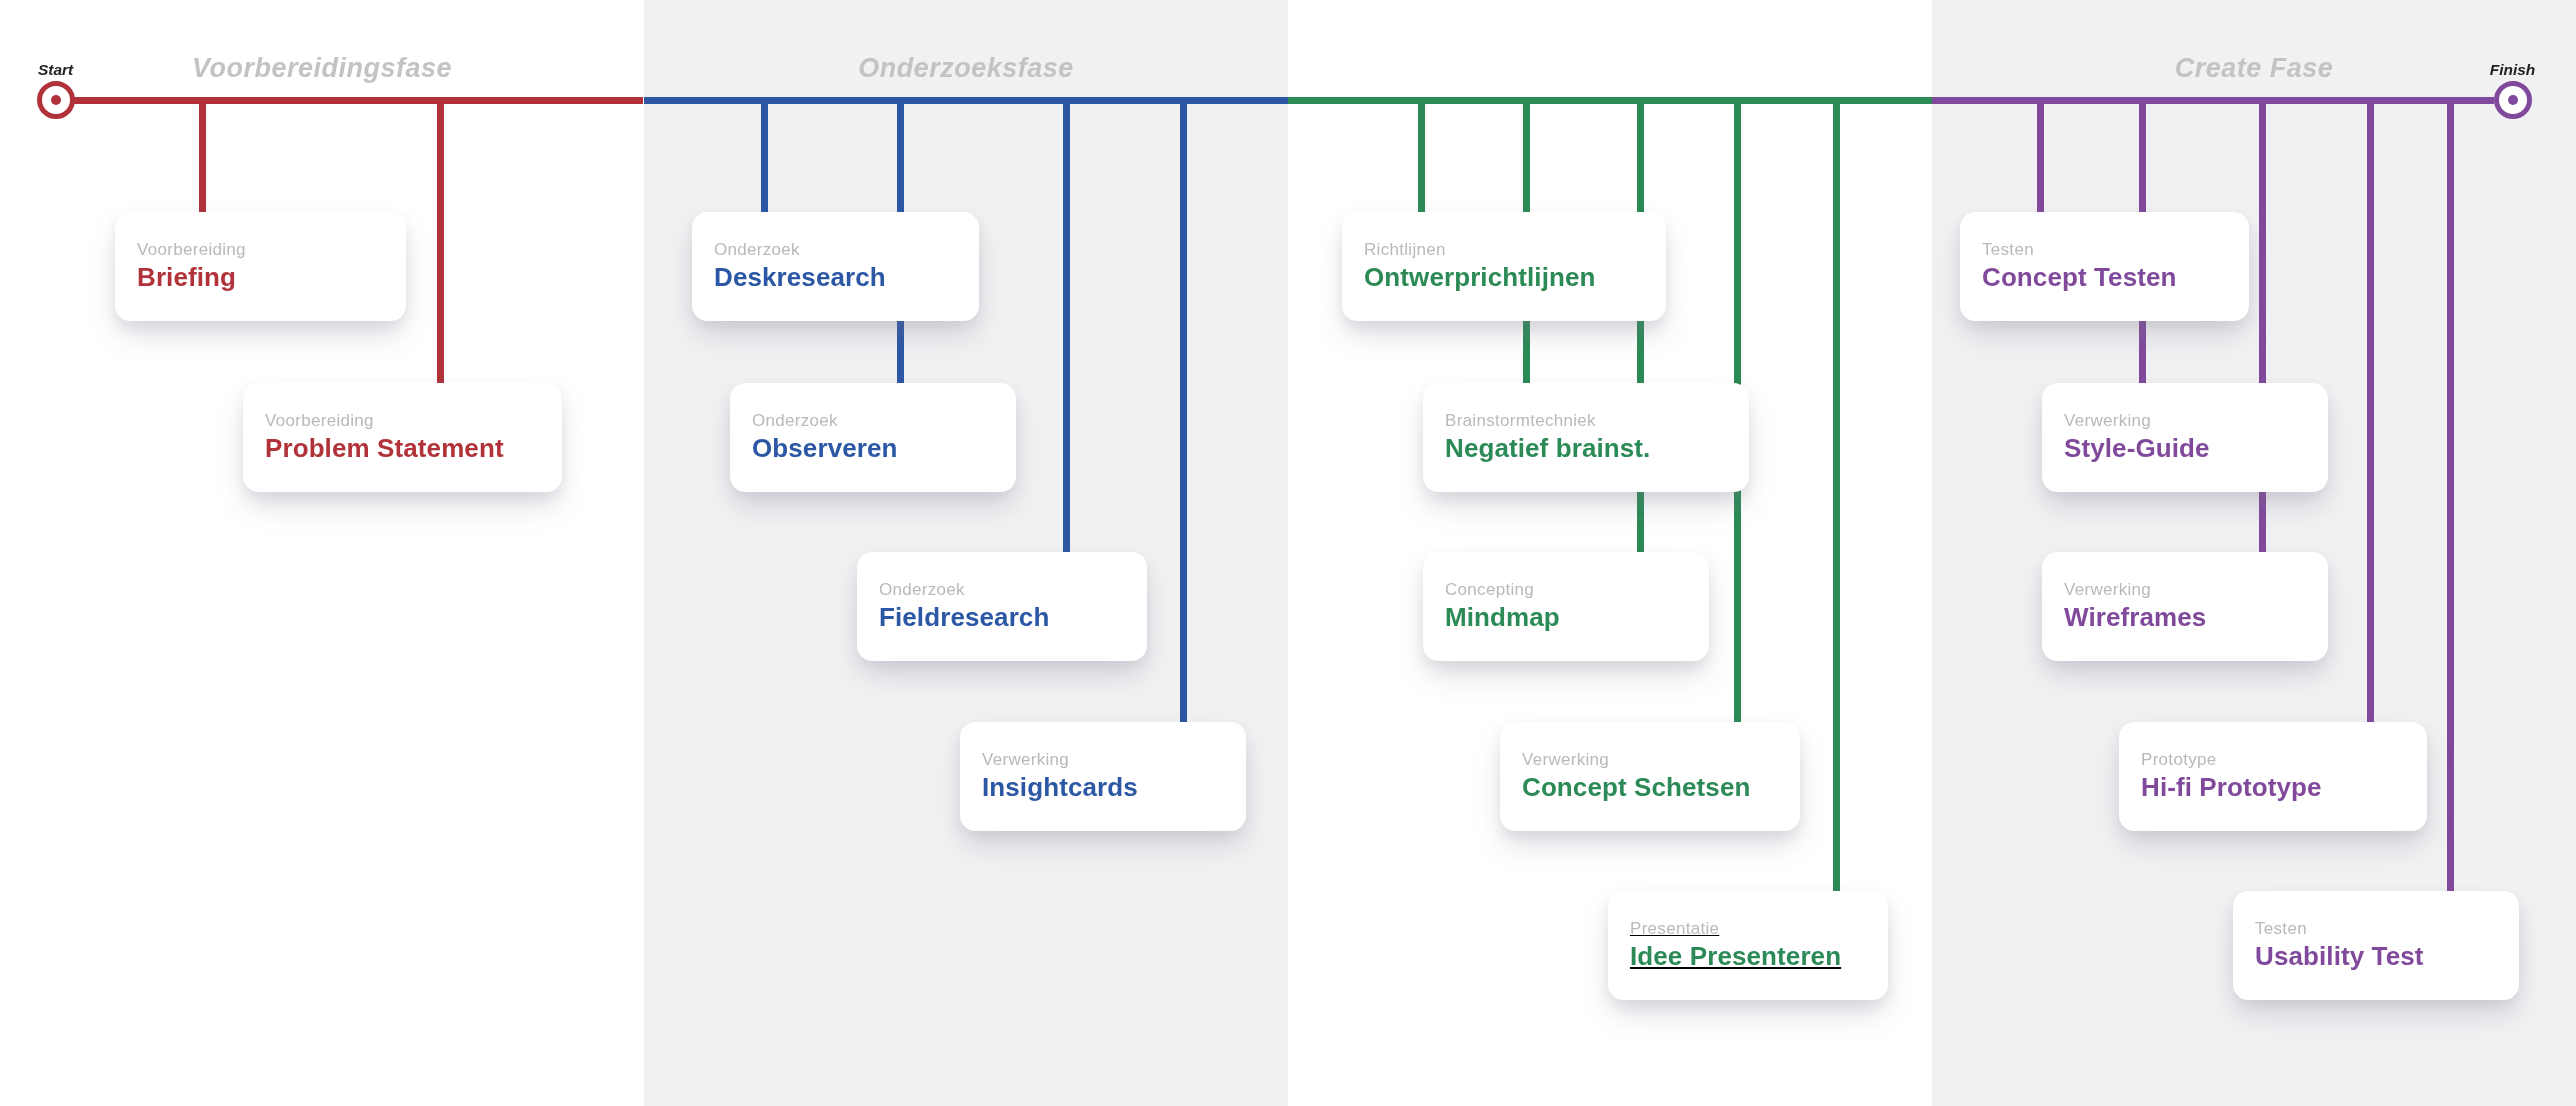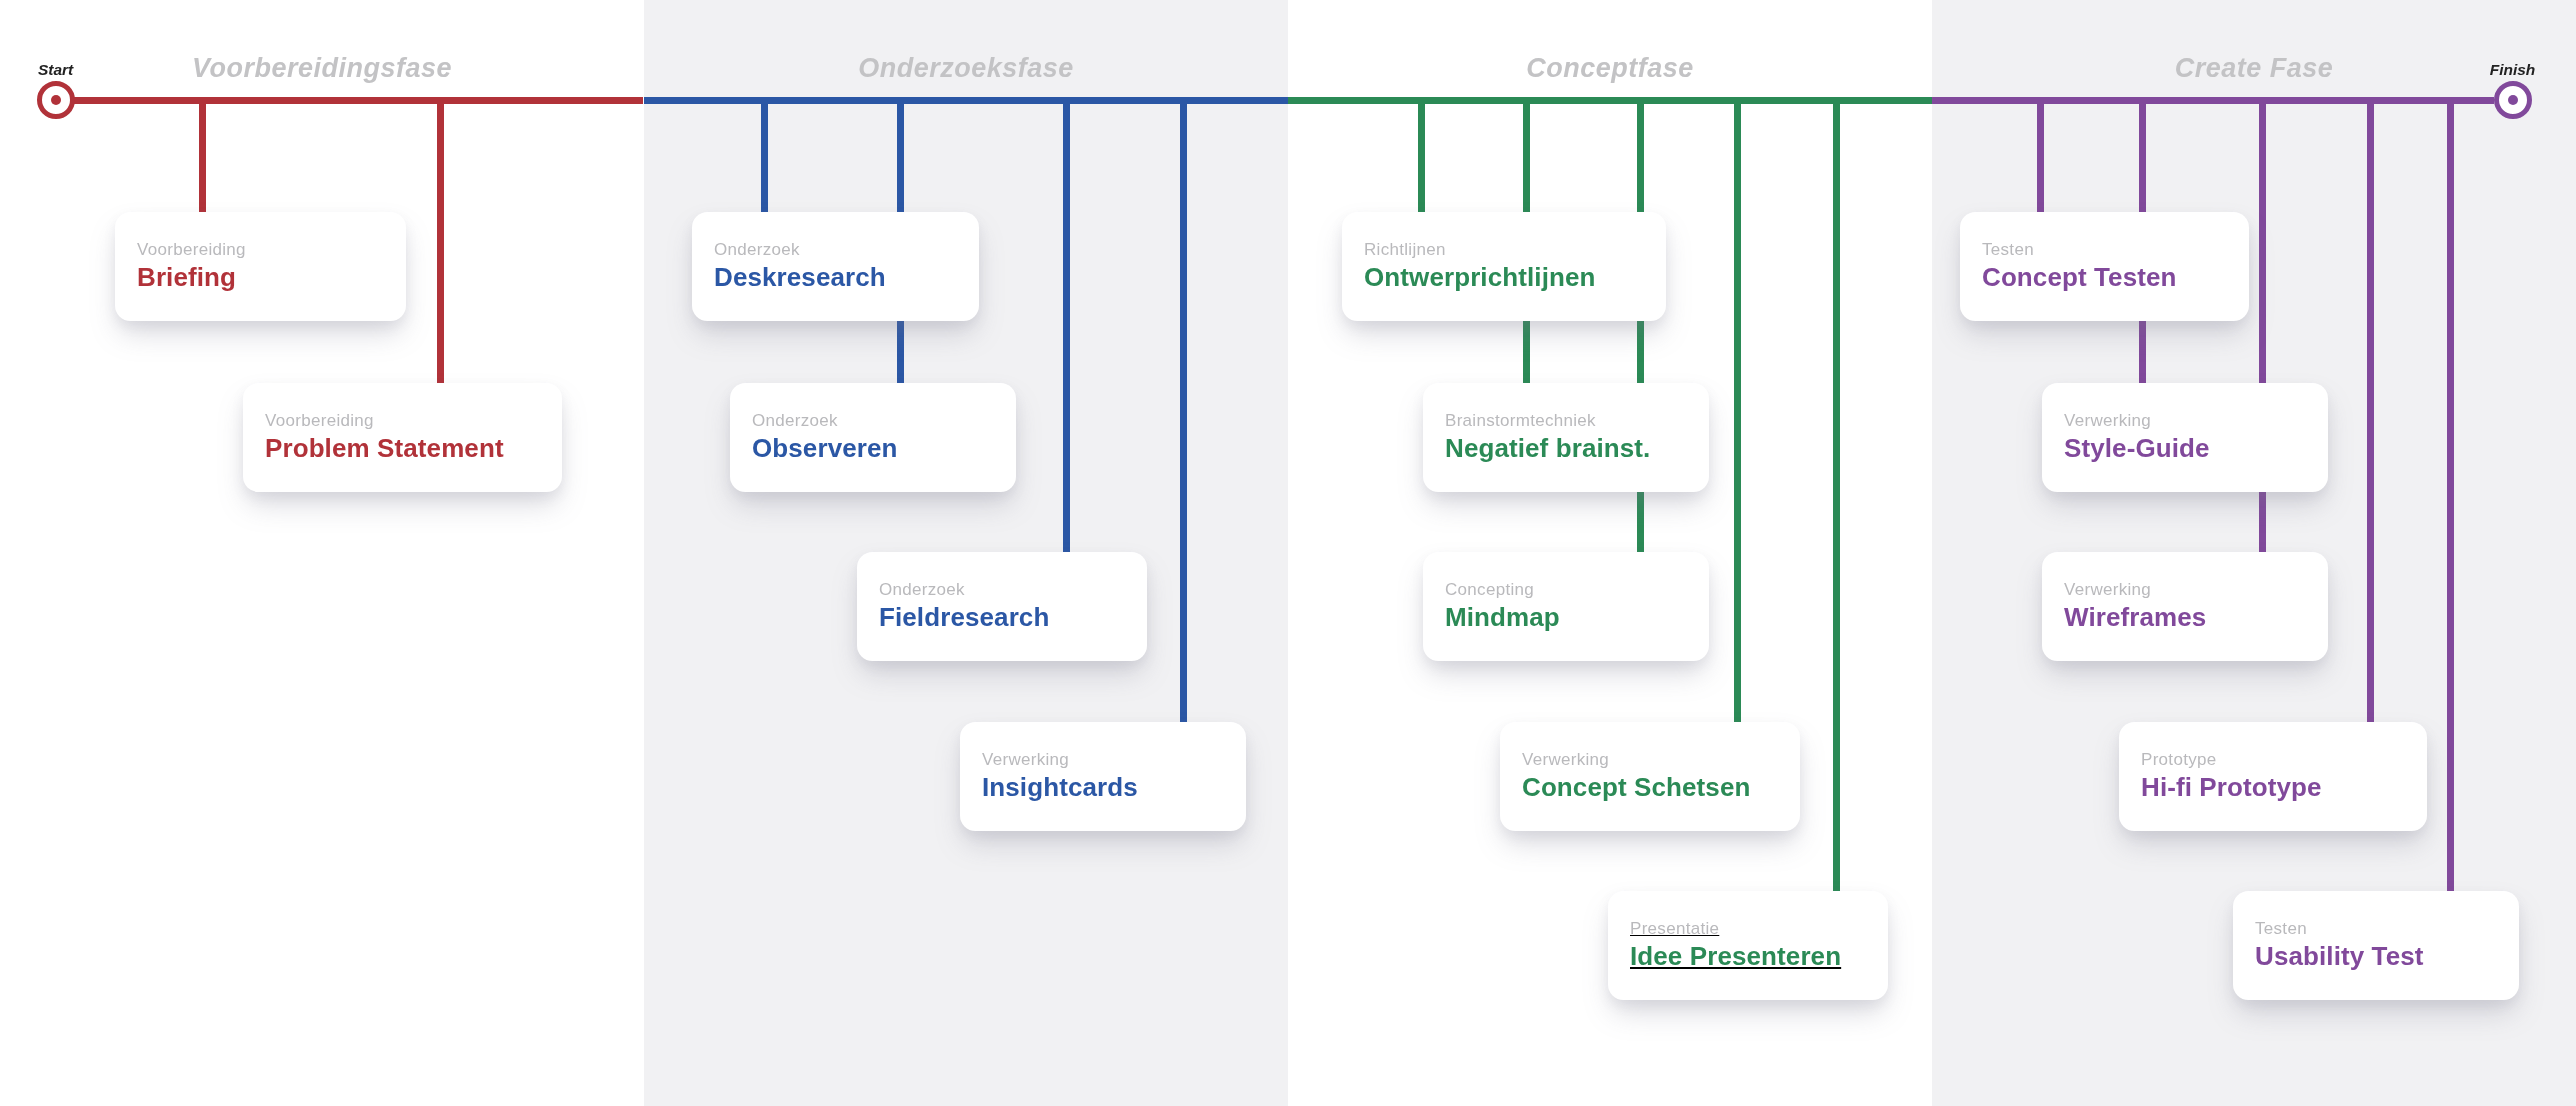--- a/index.html
+++ b/index.html
@@ -65,21 +65,20 @@
 
 <div id="canvas">
 
   <div class="section" style="left:0;width:644px;background:var(--section-bg-odd);"></div>
   <div class="section" style="left:644px;width:644px;background:var(--section-bg-even);"></div>
   <div class="section" style="left:1288px;width:644px;background:var(--section-bg-odd);"></div>
   <div class="section" style="left:1932px;width:644px;background:var(--section-bg-even);"></div>
 
   <div class="phase-title" style="left:644px;width:644px;">Onderzoeksfase</div>
   <div class="phase-title" style="left:0;width:644px;">Voorbereidingsfase</div>
-  <div class="phase-title" style="left:1288px;width:644px;">Conceptfase</div>
   <div class="phase-title" style="left:1932px;width:644px;">Create Fase</div>
 
   <div class="tl-seg bg-p0" style="left:74px;width:569px;"></div>
   <div class="tl-seg bg-p1" style="left:644px;width:644px;"></div>
   <div class="tl-seg bg-p2" style="left:1288px;width:644px;"></div>
   <div class="tl-seg bg-p3" style="left:1932px;width:562px;"></div>
 
   <div class="vline bg-p0" style="left:199px;height:119px;"></div>
   <div class="vline bg-p0" style="left:437px;height:290px;"></div>
   <div class="vline bg-p1" style="left:761px;height:119px;"></div>
@@ -129,21 +128,21 @@
   </div>
   <div class="card" style="left:960px;top:722px;width:286px;">
     <div class="cat">Verwerking</div>
     <div class="ttl c-p1">Insightcards</div>
   </div>
 
   <div class="card" style="left:1342px;top:212px;width:324px;">
     <div class="cat">Richtlijnen</div>
     <div class="ttl c-p2">Ontwerprichtlijnen</div>
   </div>
-  <div class="card" style="left:1423px;top:383px;width:286px;">
+  <div class="card" style="left:1423px;top:383px;width:326px;">
     <div class="cat">Brainstormtechniek</div>
     <div class="ttl c-p2">Negatief brainst.</div>
   </div>
   <div class="card" style="left:1423px;top:552px;width:286px;">
     <div class="cat">Concepting</div>
     <div class="ttl c-p2">Mindmap</div>
   </div>
   <div class="card" style="left:1500px;top:722px;width:300px;">
     <div class="cat">Verwerking</div>
     <div class="ttl c-p2">Concept Schetsen</div>

